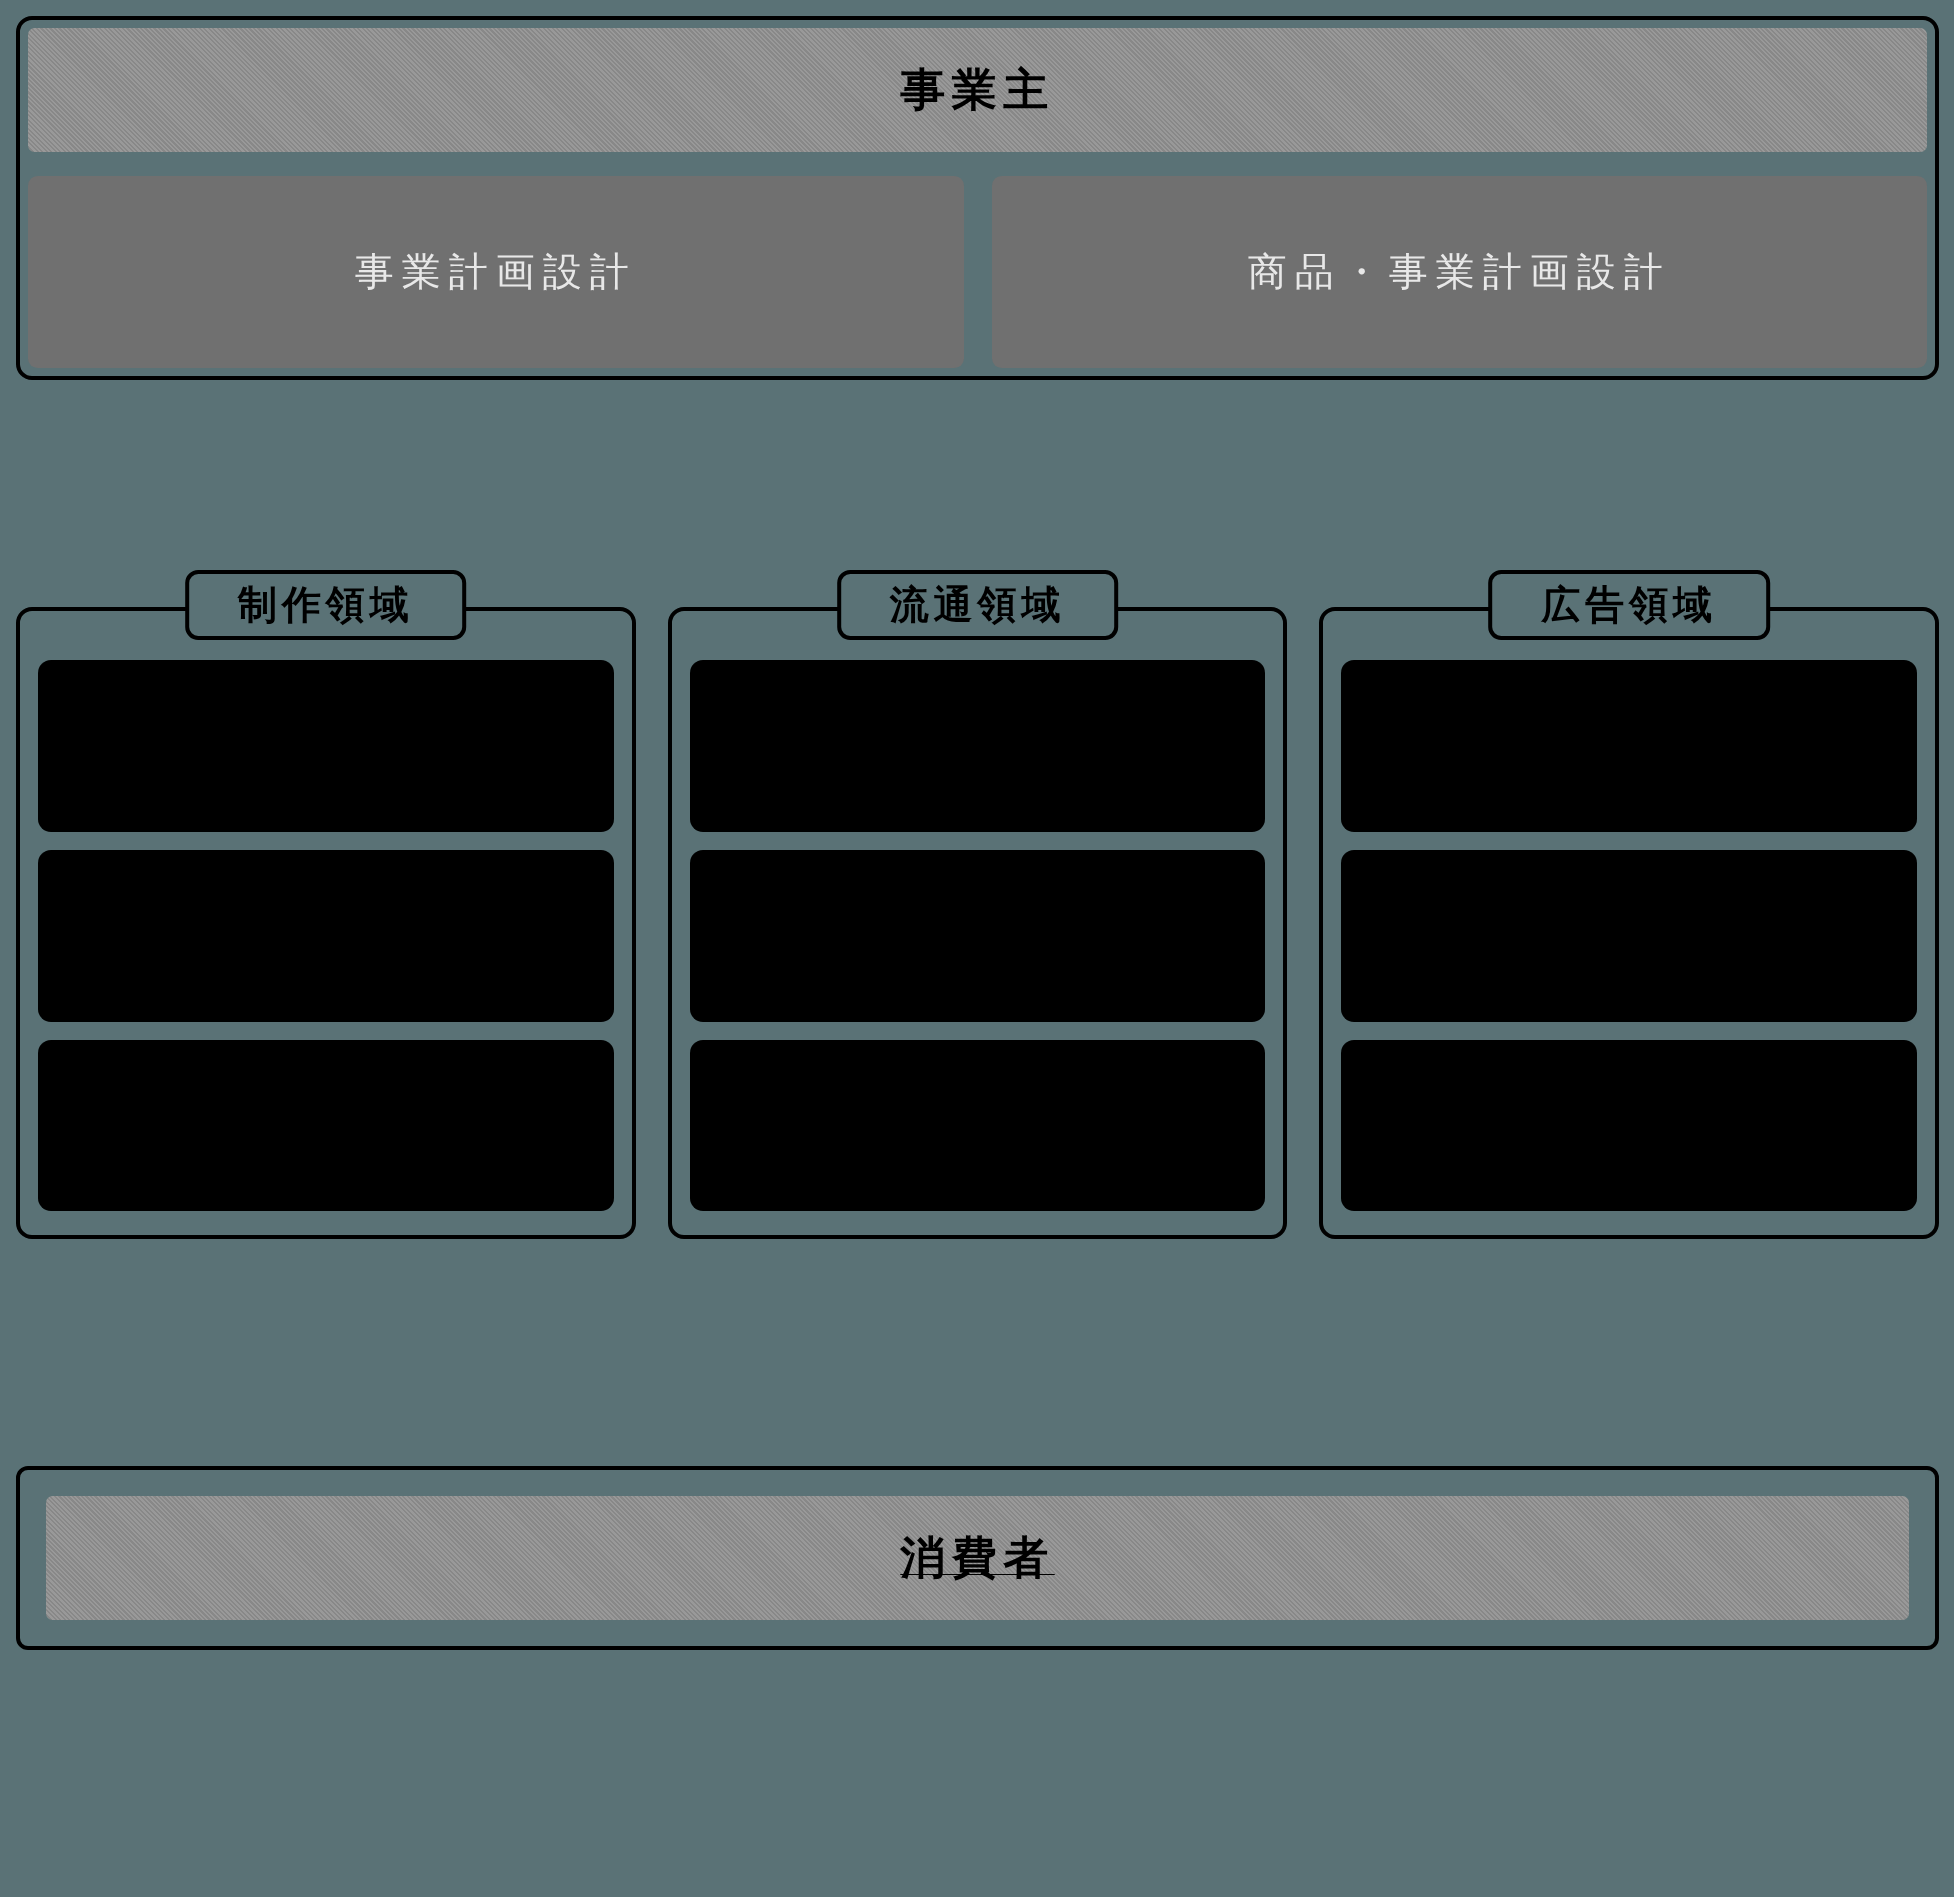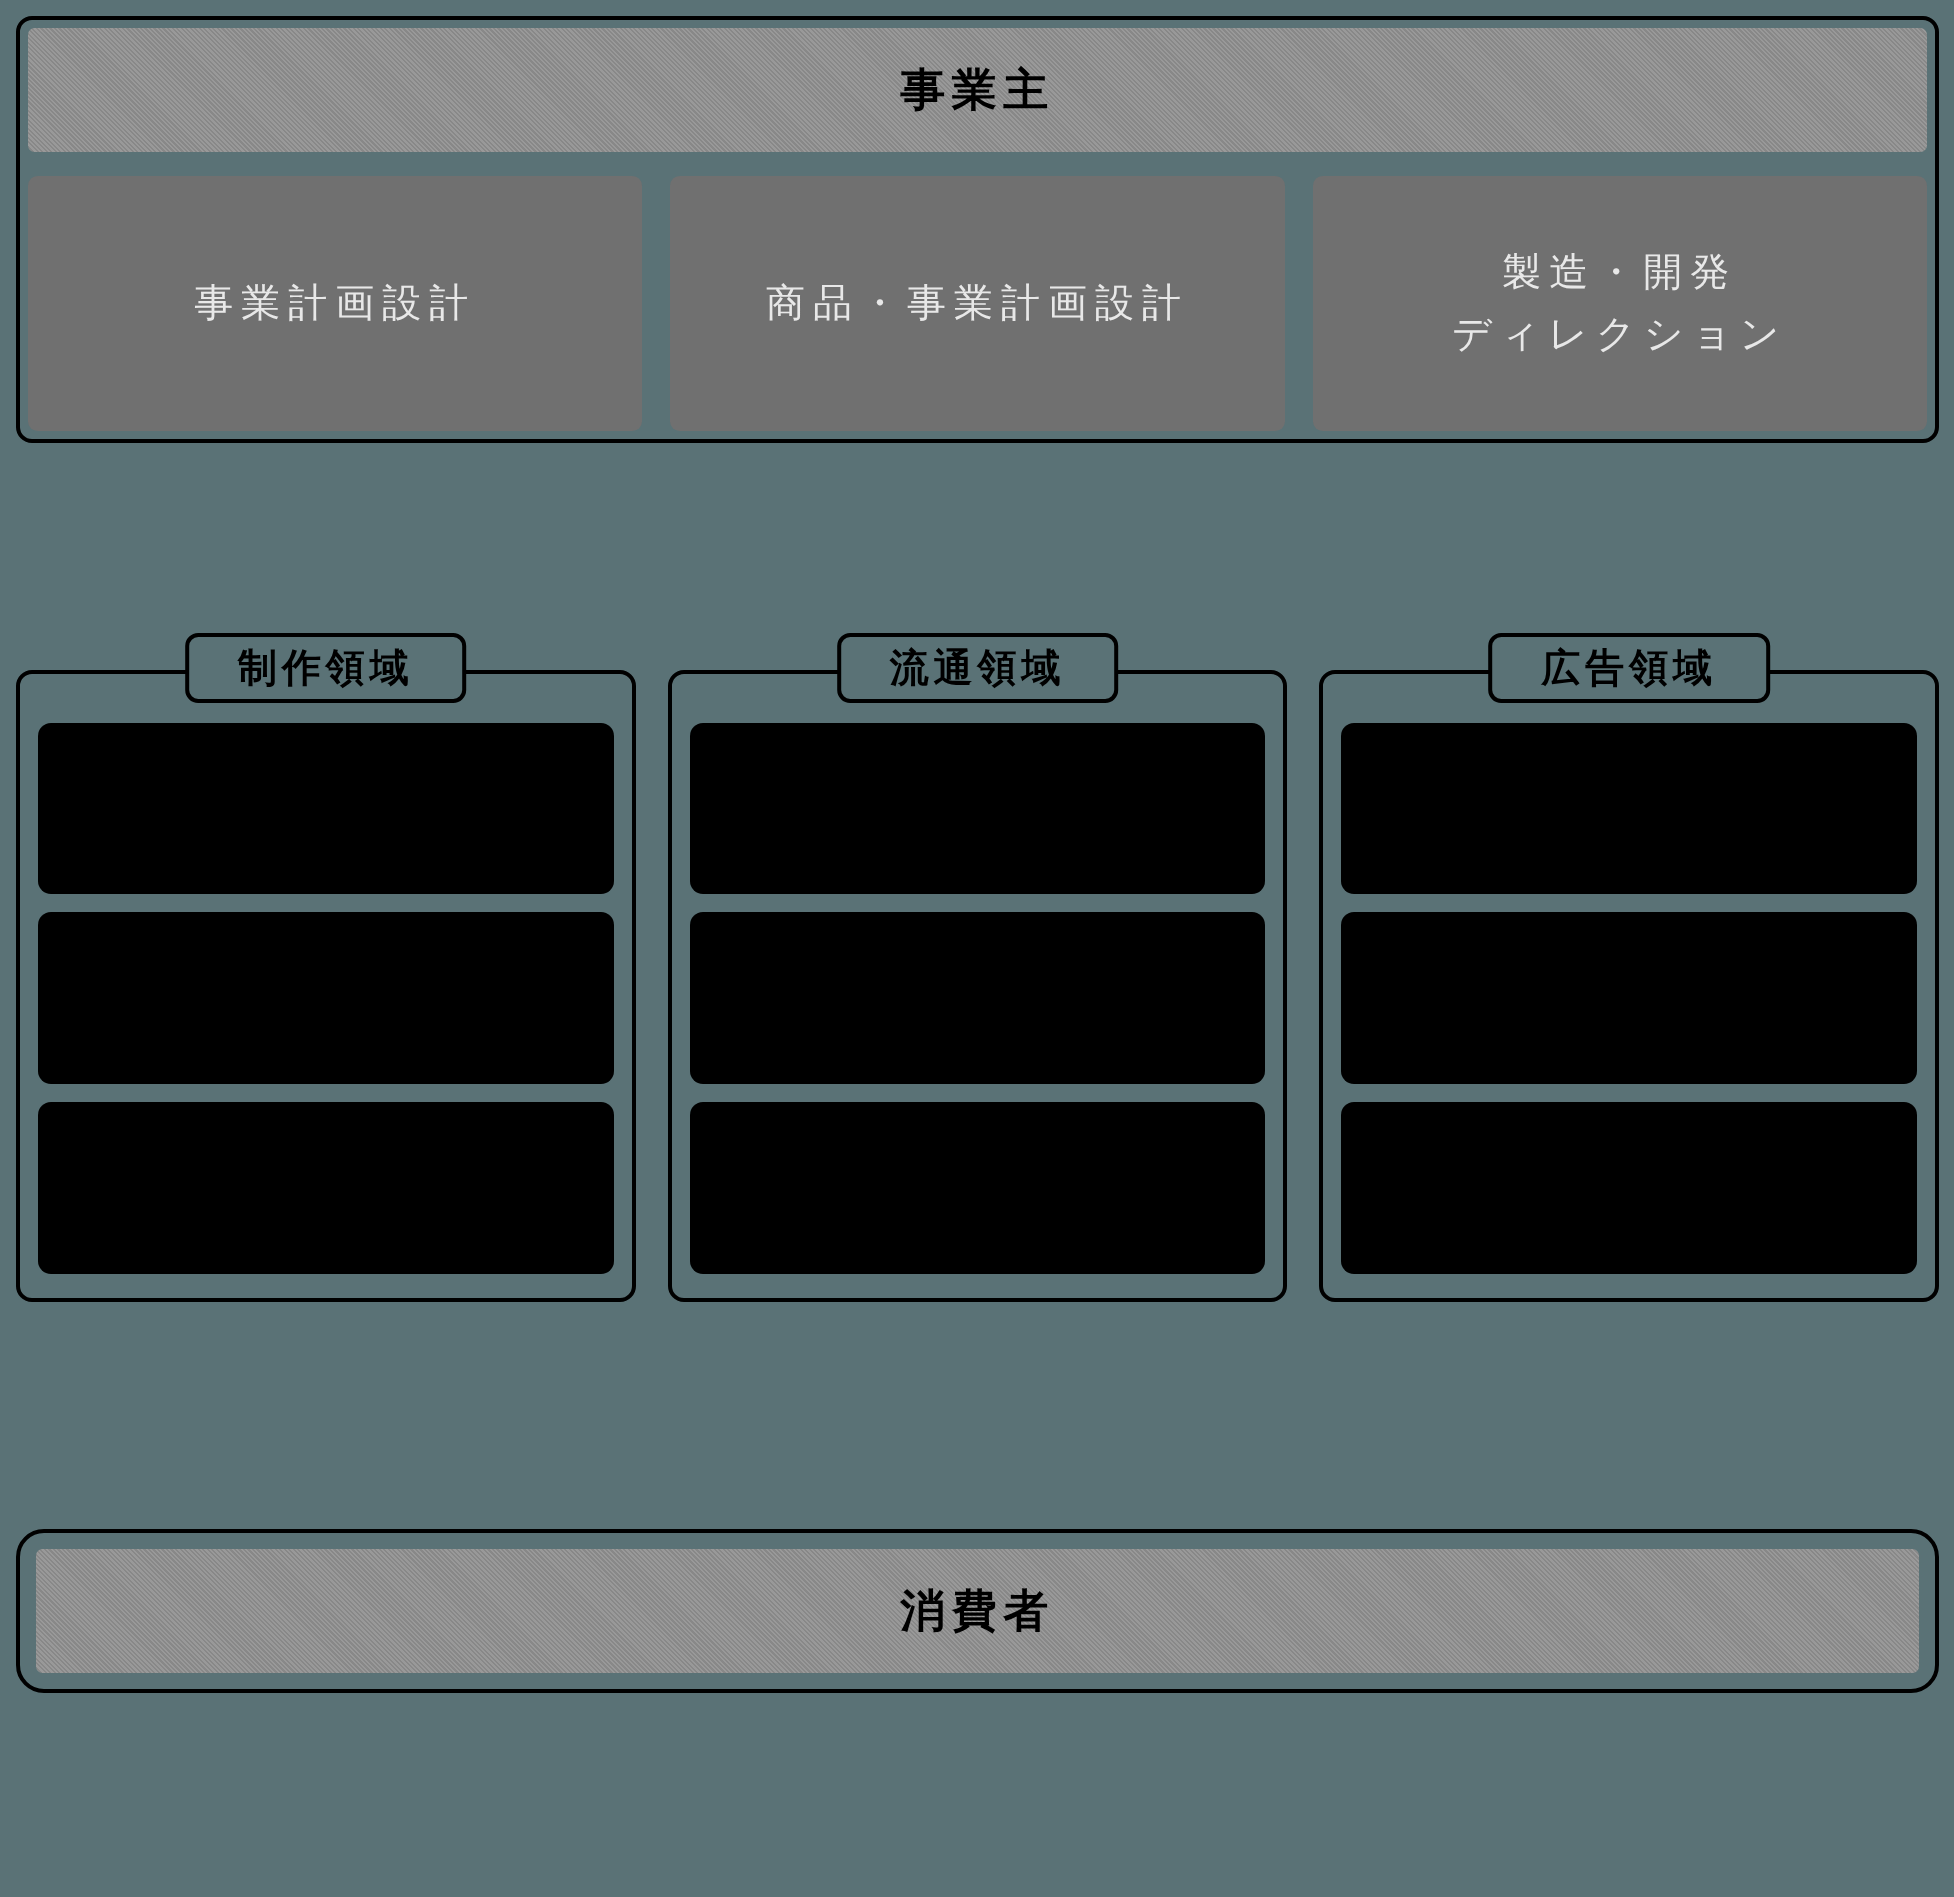--- a/index.html
+++ b/index.html
@@ -122,22 +122,23 @@
       flex: 1;
     }
     
     .domain-item.tall {
       flex: 1.5;
     }
     
     
     .bottom-box {
       border: 4.9px solid #000;
-      border-radius: 28px;
-      padding: 16px;
+      border-radius: 12px;
+      padding: 26px;
+      text-decoration: underline;
     }
     
     .bottom-header {
       background: repeating-linear-gradient(
         45deg,
         #888,
         #888 1.6px,
         #999 1.6px,
         #999 3.2px
       );
@@ -163,23 +164,20 @@
     <div class="top-header">
       <span class="top-header-text">事業主</span>
     </div>
     <div class="top-cards">
       <div class="top-card">
         <span class="top-card-text">事業計画設計</span>
       </div>
       <div class="top-card">
         <span class="top-card-text">商品・事業計画設計</span>
       </div>
-      <div class="top-card">
-        <span class="top-card-text">製造・開発<br>ディレクション</span>
-      </div>
     </div>
   </div>
 
   <div class="domains">
 
     <div class="domain-box">
       <div class="domain-tab">
         <span class="domain-tab-text">制作領域</span>
       </div>
       <div class="domain-items">

